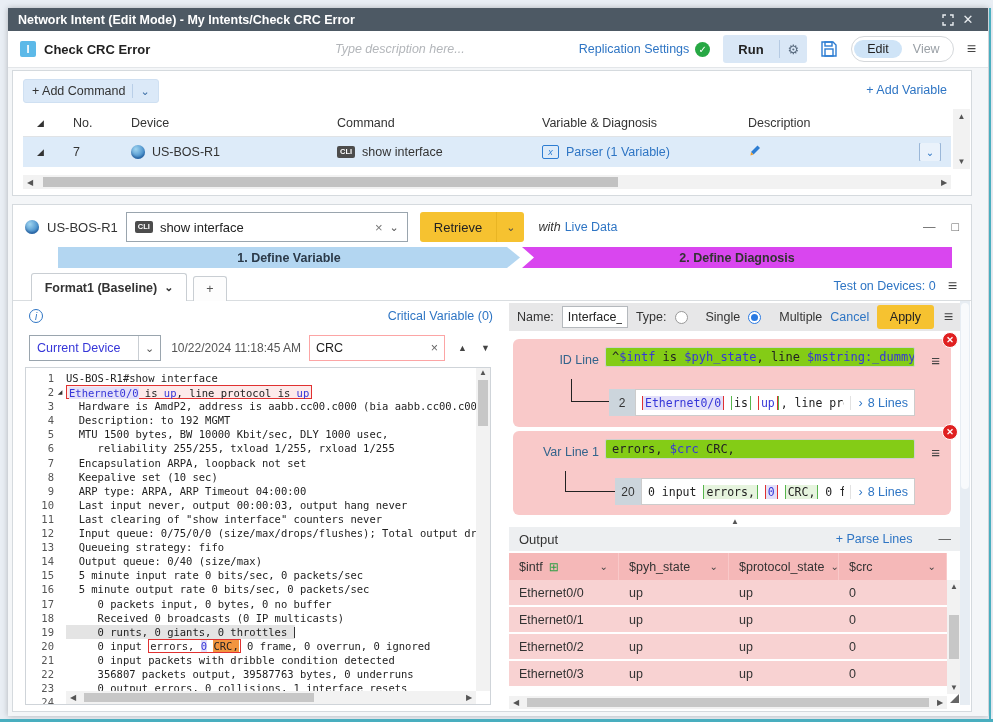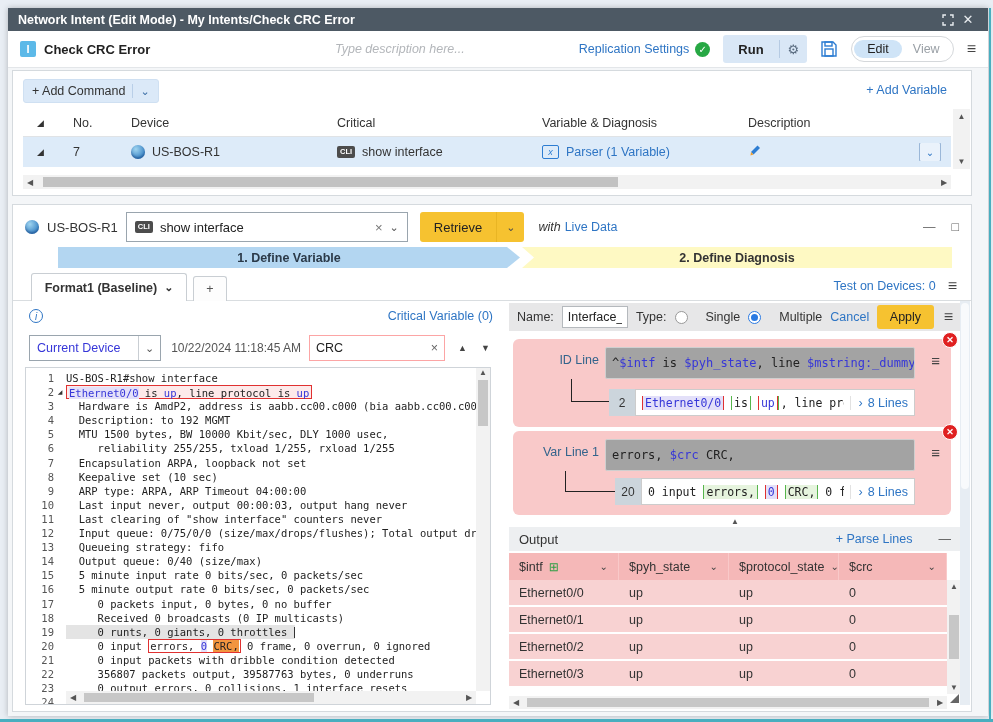--- a/index.html
+++ b/index.html
@@ -100,21 +100,21 @@
   .retrieve .ch { padding:0 9px; color:#4d4d4d; font-size:11px; }
   .withlive { margin-left:6px; }
   .withlive i { color:#333; margin-right:4px; }
   .winbtns { margin-left:auto; display:flex; align-items:center; gap:16px; color:#666; }
   .winbtns span { cursor:pointer; }
 
   
   .steps { position:absolute; left:45px; top:42px; height:21px; display:flex; }
   .step1 { width:462px; background:#b3d6f1; display:flex; align-items:center; justify-content:center;
            font-weight:bold; color:#2b3a49; clip-path: polygon(0 0, calc(100% - 13px) 0, 100% 50%, calc(100% - 13px) 100%, 0 100%); }
-  .step2 { width:430px; margin-left:2px; background:#fef9c3; display:flex; align-items:center; justify-content:center;
+  .step2 { width:430px; margin-left:2px; background:#d946ef; display:flex; align-items:center; justify-content:center;
            color:#333; font-weight:bold; clip-path: polygon(0 0, 100% 0, 100% 100%, 0 100%, 12px 50%); }
 
   
   .tabline { position:absolute; left:0; right:0; top:95px; border-top:1px solid #d9dde0; }
   .tab1 { position:absolute; left:18px; top:68px; width:156px; height:28px; background:#fff;
           border:1px solid #c9ced3; border-bottom:none; border-radius:3px 3px 0 0; z-index:2;
           display:flex; align-items:center; justify-content:center; gap:7px; font-weight:bold; cursor:pointer; }
   .tab1 .ch { font-size:11px; color:#333; }
   .tabplus { position:absolute; left:180px; top:71px; width:34px; height:25px; background:#fdfdfd;
              border:1px solid #c9ced3; border-bottom:none; border-radius:3px 3px 0 0; color:#555;
@@ -176,22 +176,22 @@
               display:flex; align-items:center; justify-content:center; cursor:pointer; }
   .namebar .ham { margin-left:2px; }
 
   .ppanel { position:absolute; left:4px; right:10px; background:#f9c9c9; border-radius:6px; }
   .idpanel { top:38px; height:88px; }
   .varpanel { top:130px; height:84px; }
   .redx { position:absolute; right:-7px; top:-7px; width:16px; height:16px; background:#e02020; color:#fff;
           border-radius:50%; font-size:9px; font-weight:bold; display:flex; align-items:center; justify-content:center;
           cursor:pointer; z-index:3; border:1px solid #fff; }
   .plabel { position:absolute; left:24px; top:14px; width:62px; text-align:right; color:#33648c; }
-  .pinput { position:absolute; left:92px; top:8px; right:36px; height:32px; background:#a3a3a3;
-            border:1px solid #cfcfcf; border-radius:2px; padding:8px 6px; white-space:pre; overflow:hidden;
+  .pinput { position:absolute; left:92px; top:8px; right:36px; height:20px; background:#84cc16;
+            border:1px solid #cfcfcf; border-radius:2px; padding:2px 6px; white-space:pre; overflow:hidden;
             font-family:"DejaVu Sans Mono",monospace; font-size:12px; color:#222; }
   .pham { position:absolute; right:11px; top:13px; color:#444; font-size:15px; cursor:pointer; }
   .conn { position:absolute; border-left:1px solid #222; border-bottom:1px solid #222; }
   .idpanel .conn { left:58px; top:40px; width:38px; height:23px; }
   .varpanel .conn { left:52px; top:40px; width:50px; height:21px; }
   .numbox { position:absolute; width:26px; background:#ccd5dc; color:#333; display:flex; align-items:center;
             justify-content:center; font-size:12px; }
   .samplebox { position:absolute; right:36px; background:#fff; border:1px solid #ccc; display:flex; align-items:center;
                padding:0 6px; font-family:"DejaVu Sans Mono",monospace; font-size:11.5px; color:#222; }
   .idpanel .numbox { left:96px; top:50px; height:27px; }
@@ -291,21 +291,21 @@
         <span class="d"></span>
         <span class="ch">⌄</span>
       </span>
       <span class="addvar link">+ Add Variable</span>
 
       <div class="ctable">
         <div class="crow head">
           <span class="cc c-sel">◢</span>
           <span class="cc c-no">No.</span>
           <span class="cc c-dev">Device</span>
-          <span class="cc c-cmd">Critical</span>
+          <span class="cc c-cmd">Command</span>
           <span class="cc c-vd">Variable &amp; Diagnosis</span>
           <span class="cc c-dsc">Description</span>
         </div>
         <div class="crow data">
           <span class="cc c-sel">◢</span>
           <span class="cc c-no">7</span>
           <span class="cc c-dev">
             <span class="globe"></span>
             <span>US-BOS-R1</span>
           </span>

